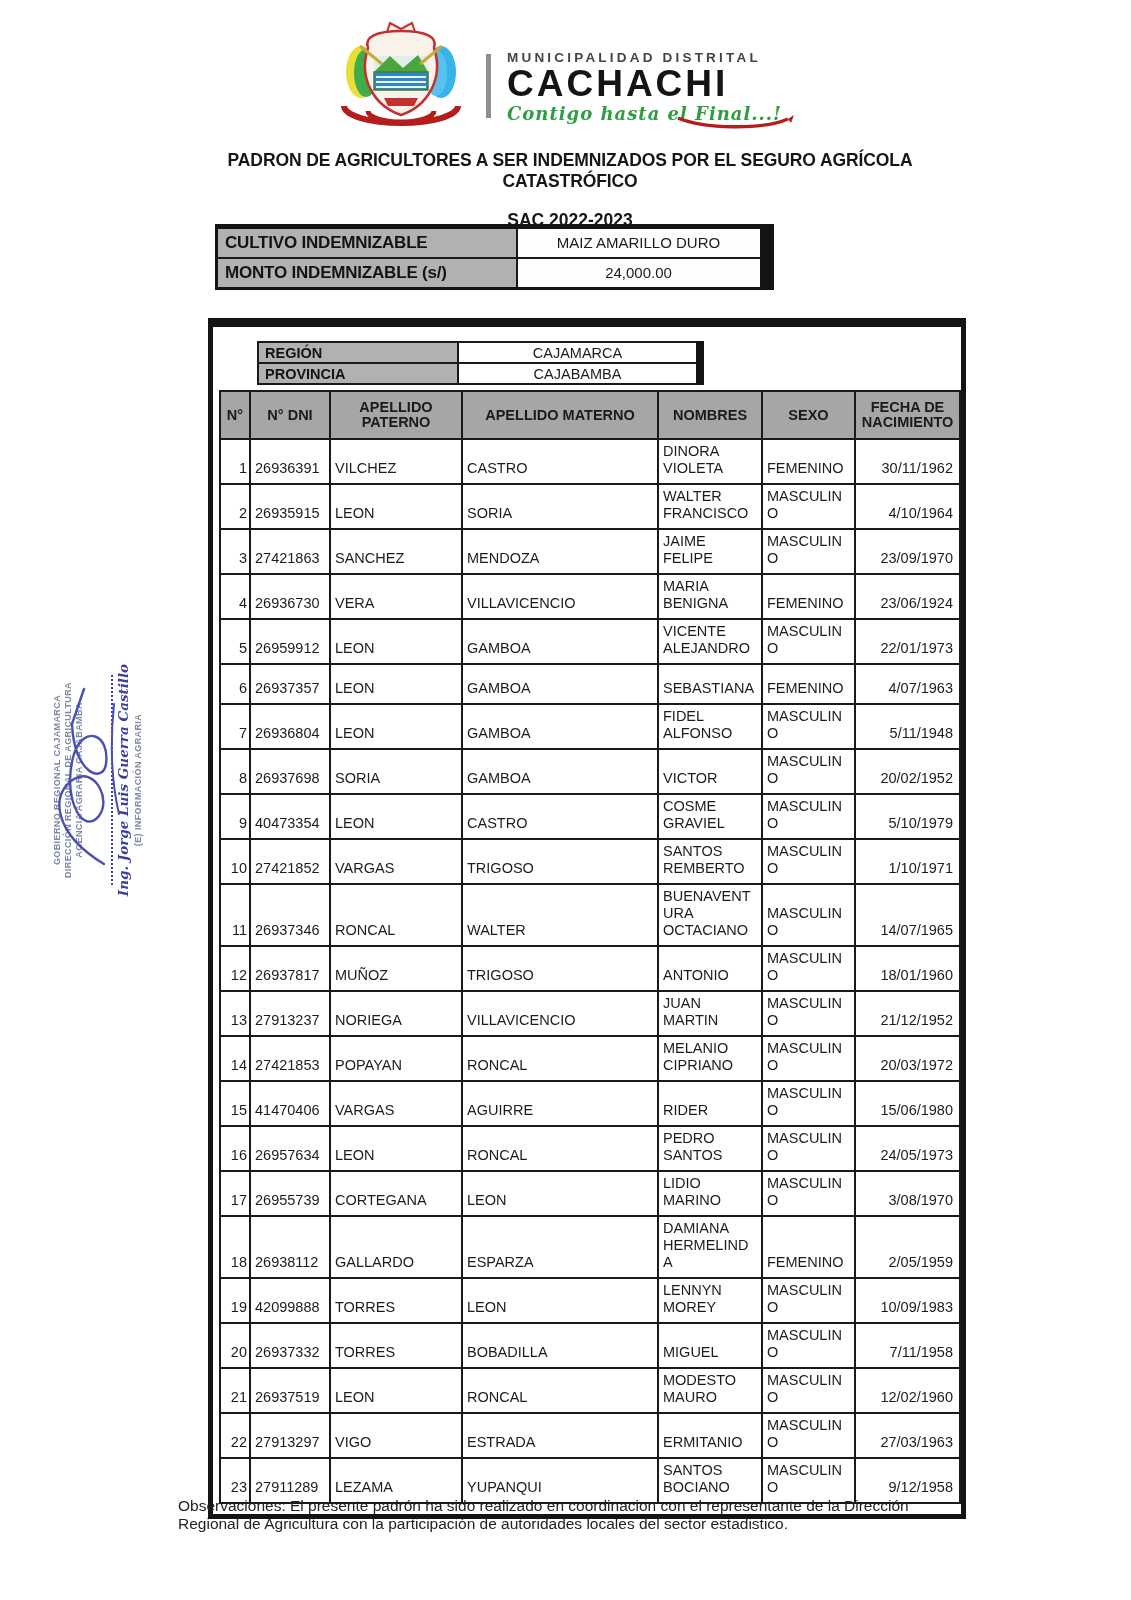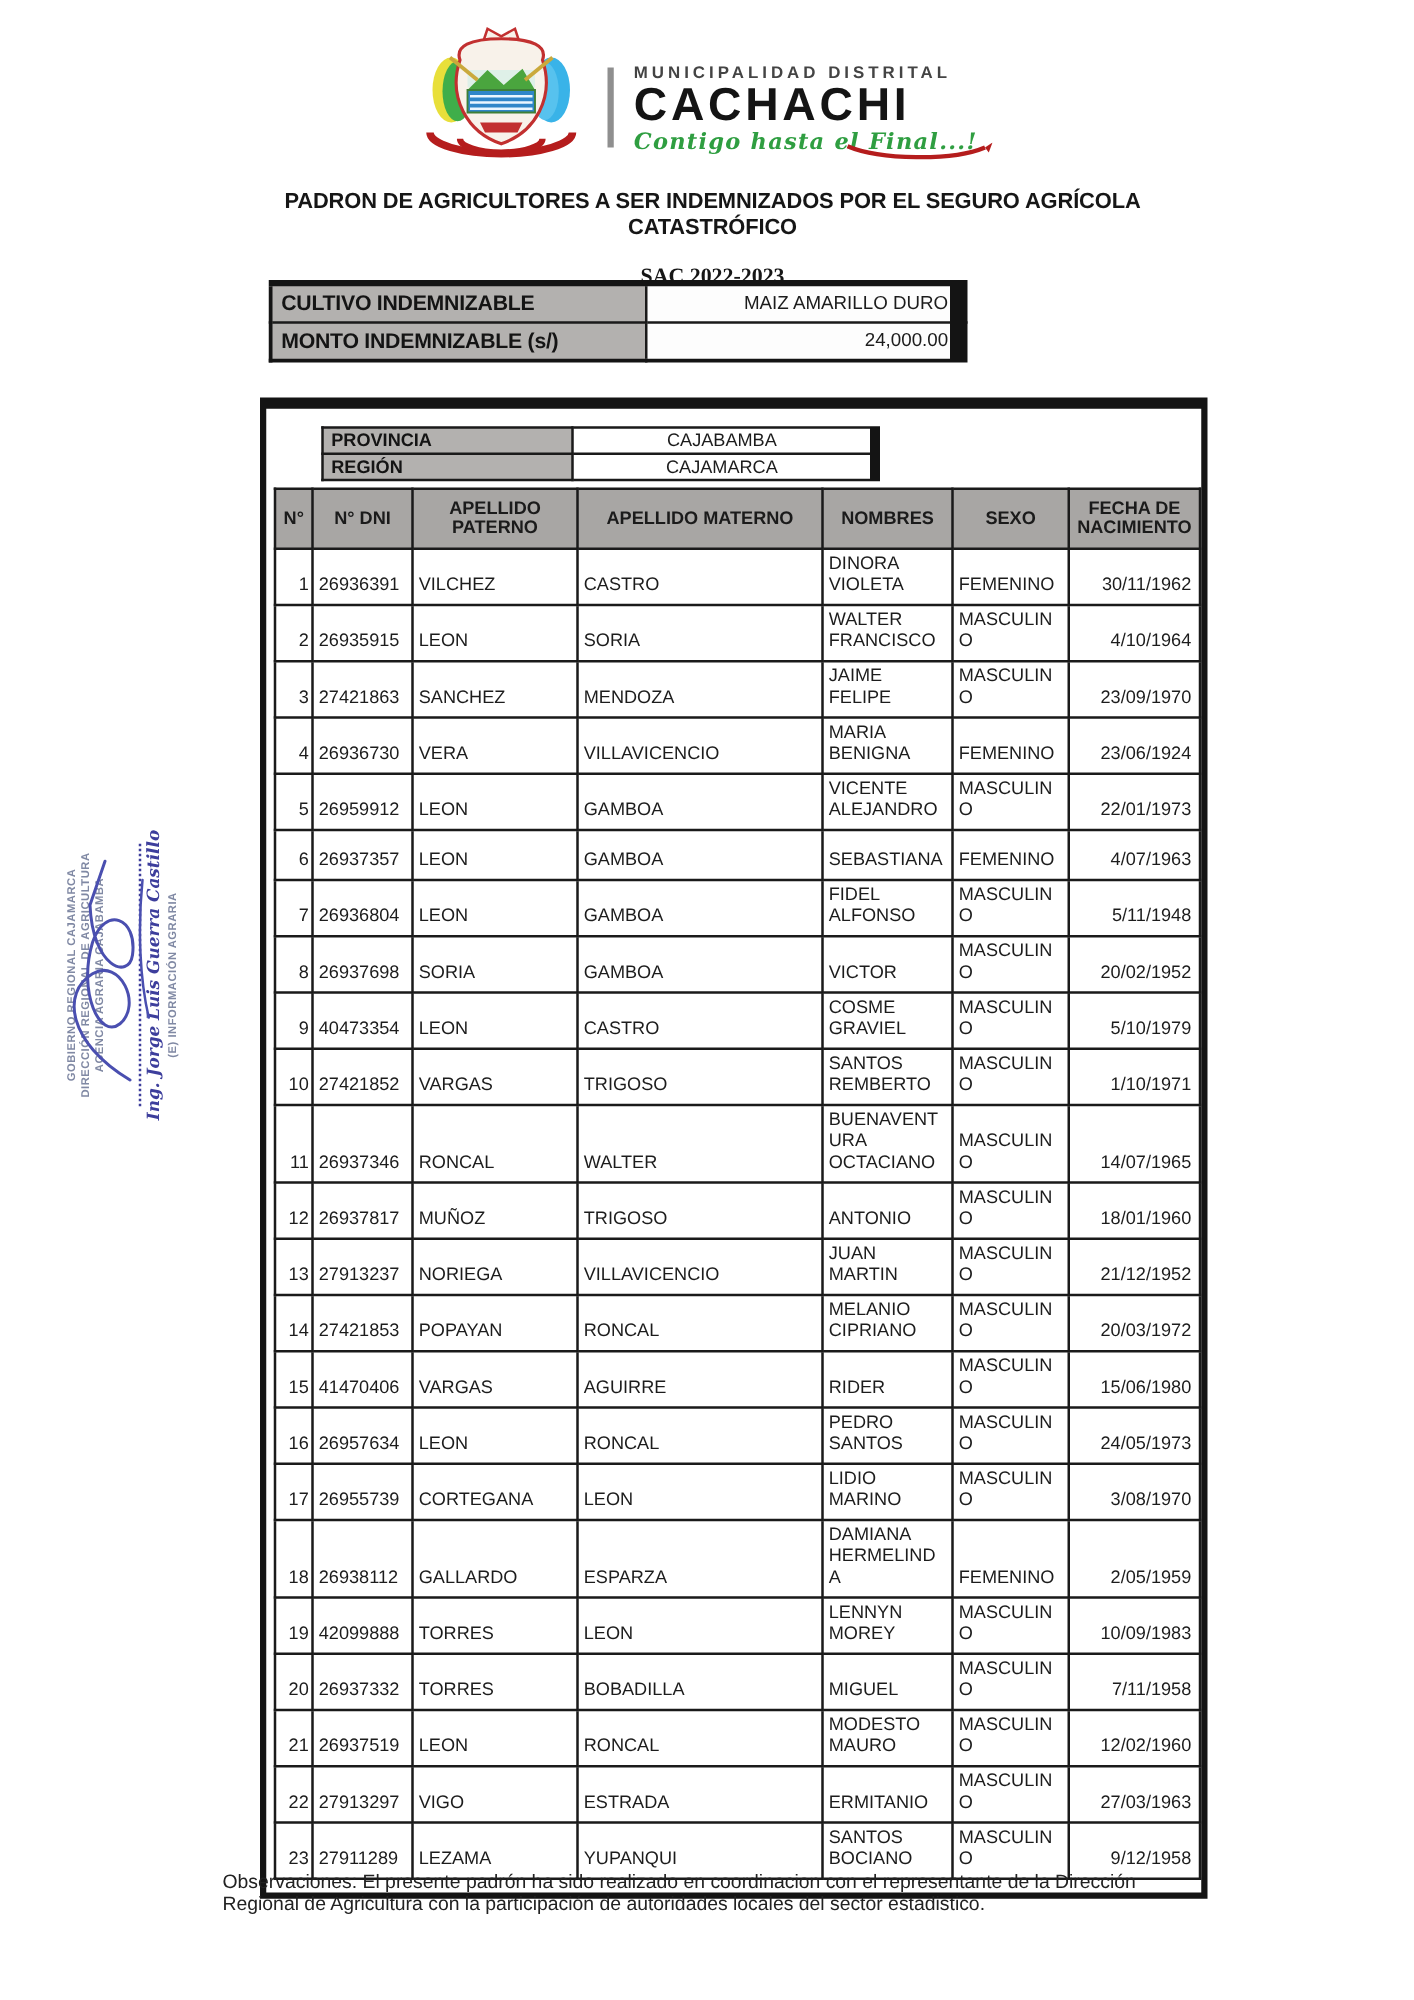--- a/index.html
+++ b/index.html
@@ -18,29 +18,29 @@
   .brand { margin-top:30px; }
   .brand-small { font-size:13.5px; font-weight:bold; letter-spacing:3.2px; color:#444; white-space:nowrap; }
   .brand-name { font-size:37px; font-weight:bold; letter-spacing:3px; color:#141414; line-height:1.02; white-space:nowrap; }
   .brand-slogan { font-family:"DejaVu Serif", serif; font-style:italic; font-weight:bold;
                   font-size:18px; color:#2f9e41; white-space:nowrap; position:relative; letter-spacing:1px; }
   .slogan-swoosh { position:absolute; right:-14px; bottom:-11px; }
 
   
   .title-wrap { position:absolute; left:168px; top:150px; width:804px; text-align:center; }
   .title-main { font-size:17.5px; font-weight:bold; letter-spacing:-0.1px; color:#161616; }
-  .title-sub  { font-size:17.5px; font-weight:bold; margin-top:18px; color:#161616;font-family:Liberation Serif, serif; }
+  .title-sub  { font-size:17.5px; font-weight:bold; margin-top:18px; color:#161616; }
 
   
   .summary { position:absolute; left:215px; top:224px; border-collapse:collapse;
              border:3px solid #141414; border-right:14px solid #141414; border-top:5px solid #141414; }
   .summary td { border:2px solid #1a1a1a; height:31px; }
   .summary td.lbl { width:300px; background:#b3b1af; font-weight:bold; font-size:17px;
                     padding-left:7px; color:#141414; letter-spacing:-0.2px; }
-  .summary td.val { width:250px; text-align:right; font-size:15px; background:#fdfdfd; }
+  .summary td.val { width:250px; text-align:center; font-size:15px; background:#fdfdfd; }
 
   
   .bigbox { position:absolute; left:208px; top:318px; width:758px;
             border:5px solid #141414; border-top-width:9px; background:#fff; padding-bottom:10px; }
 
   
   .location { margin:14px 0 5px 44px; border-collapse:collapse;
               border:2px solid #141414; border-right:8px solid #141414; }
   .location td { border:2px solid #1a1a1a; height:21px; font-size:14.5px; }
   .location td.lbl { width:200px; background:#b3b1af; font-weight:bold; padding-left:6px; color:#141414; }
@@ -145,27 +145,27 @@
       </tr>
     </tbody>
 </table>
 
 <div class="bigbox">
 
   <table class="location">
     <tbody>
 
         <tr>
+          <td class="lbl">REGIÓN</td>
+          <td class="val">CAJAMARCA</td>
+        </tr>
+
+        <tr>
           <td class="lbl">PROVINCIA</td>
           <td class="val">CAJABAMBA</td>
-        </tr>
-
-        <tr>
-          <td class="lbl">REGIÓN</td>
-          <td class="val">CAJAMARCA</td>
         </tr>
 
 
       </tbody>
   </table>
 
   <table class="main">
     <colgroup>
       <col class="c0">
         <col class="c1">

